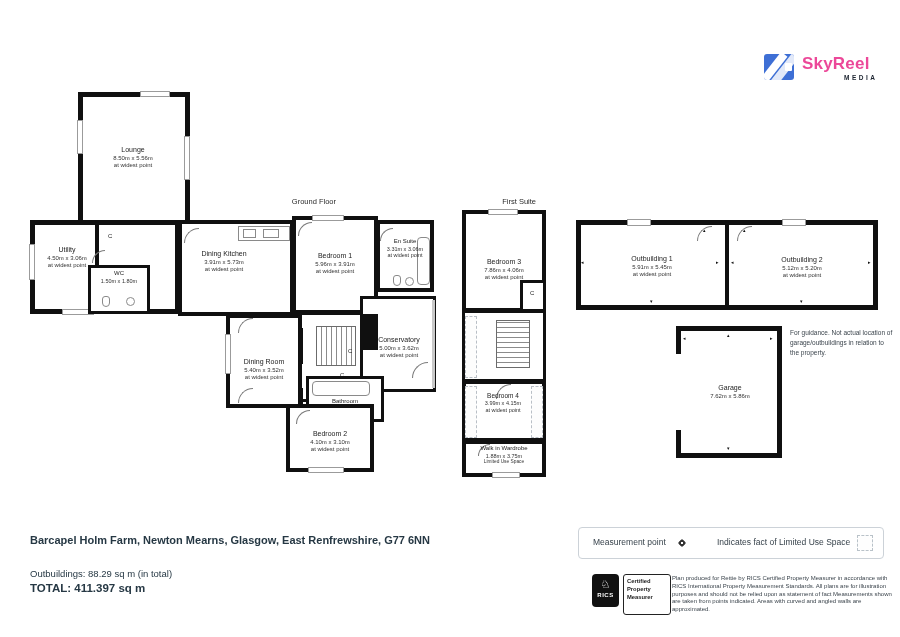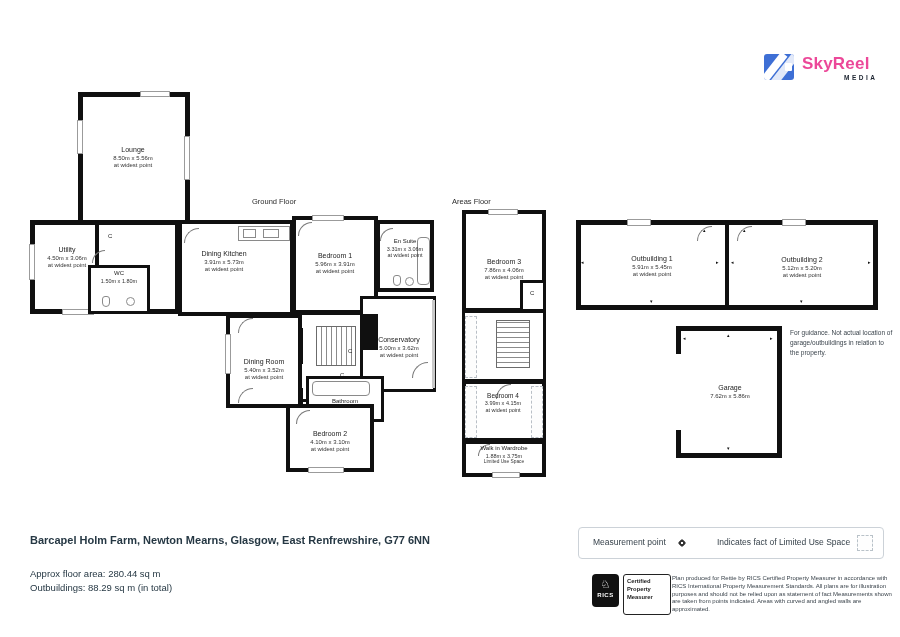--- a/index.html
+++ b/index.html
@@ -20,21 +20,21 @@
   .stairsV{position:absolute;border:1px solid #6b6b6b;box-sizing:border-box;
        background:repeating-linear-gradient(0deg,#fff 0 4px,#8b8b8b 4px 5px);}
   .lus{position:absolute;border:1px dashed #b9bfc6;background:#fdfdfd;box-sizing:border-box;}
   .fixture{position:absolute;border:1px solid #8a8a8a;background:#fff;box-sizing:border-box;}
   .tri{position:absolute;font-size:5px;color:#101010;line-height:5px;}
   
   .rlabel{position:absolute;text-align:center;color:#222;line-height:1.25;}
   .rn{font-size:7px;}
   .rd{font-size:6px;color:#333;}
   .rx{font-size:6px;color:#333;}
-  .floorlab{position:absolute;font-size:7.5px;color:#2b2b2b;text-align:left;}
+  .floorlab{position:absolute;font-size:7.5px;color:#2b2b2b;text-align:right;}
   .cup{position:absolute;font-size:6px;color:#222;}
   .note{position:absolute;font-size:6.5px;color:#3c454d;line-height:1.5;}
   
   .brand{font-size:17px;font-weight:bold;color:#ec4899;letter-spacing:.2px;}
   .brandsub{font-size:6.5px;letter-spacing:2.5px;color:#1c2430;font-weight:bold;}
   
   .addr{position:absolute;font-size:11px;font-weight:bold;color:#263844;}
   .legendbox{position:absolute;border:1px solid #ccd2d8;border-radius:4px;}
   .legendtxt{font-size:8.5px;color:#38434c;}
   .areas{position:absolute;color:#263844;}
@@ -59,21 +59,21 @@
   <div class="abs" style="left:4px;top:6px;width:30px;height:26px;background:#3e6fd5;border-radius:3px;overflow:hidden;">
     <div class="abs" style="left:4px;top:-4px;width:8px;height:40px;background:#fff;transform:rotate(38deg);"></div>
     <div class="abs" style="left:16px;top:-4px;width:8px;height:40px;background:#fff;transform:rotate(38deg);opacity:.85;"></div>
     <div class="abs" style="right:2px;top:9px;width:7px;height:8px;background:#fff;border-radius:1px;"></div>
   </div>
   <span class="brand abs" style="left:42px;top:6px;">SkyReel</span>
   <span class="brandsub abs" style="left:84px;top:26px;">MEDIA</span>
 </div>
 
 <div class="floorlab" style="left:252px;top:197px;width:84px;">Ground Floor</div>
-<div class="floorlab" style="left:452px;top:197px;width:84px;">Areas Floor</div>
+<div class="floorlab" style="left:452px;top:197px;width:84px;">First Suite</div>
 
 <div class="room thick" style="left:78px;top:92px;width:112px;height:136px;"></div>
 <div class="win" style="left:184px;top:136px;width:6px;height:44px;"></div>
 <div class="win" style="left:140px;top:91px;width:30px;height:6px;"></div>
 <div class="win" style="left:77px;top:120px;width:6px;height:34px;"></div>
 <div class="rlabel" style="left:93px;top:146px;width:80px;">
   <div class="rn">Lounge</div>
   <div class="rd">8.50m x 5.56m</div>
   <div class="rx">at widest point</div>
 </div>
@@ -253,22 +253,22 @@
     <i class="u"></i>
       <i class="d"></i>
       <i class="l"></i>
       <i class="r"></i>
   </div>
   <span class="legendtxt abs" style="left:138px;top:9px;">Indicates fact of  Limited Use Space</span>
   <div class="swatch" style="left:278px;top:7px;"></div>
 </div>
 
 <div class="areas" style="left:30px;top:568px;width:280px;">
-  <div class="a1">Approx floor area: 280.44 sq m</div>
   <div class="a1">Outbuildings: 88.29 sq m (in total)</div>
+  <div class="a2">TOTAL: 411.397 sq m</div>
 </div>
 
 <div class="ricsbadge" style="left:592px;top:574px;width:27px;height:33px;">
   <div style="font-size:11px;line-height:16px;margin-top:2px;">♘</div>
   <div style="font-size:6px;font-weight:bold;letter-spacing:.5px;">RICS</div>
 </div>
 <div class="certbox" style="left:623px;top:574px;width:40px;height:33px;">Certified Property Measurer</div>
 <div class="disc" style="left:672px;top:575px;width:220px;">Plan produced for Rettie by RICS Certified Property Measurer in accordance with RICS International Property  Measurement Standards.  All plans are for illustration purposes and should not be relied upon as statement of fact Measurements shown are taken from points indicated. Areas with curved and angled walls are approximated.</div>
 
 </body></html>

